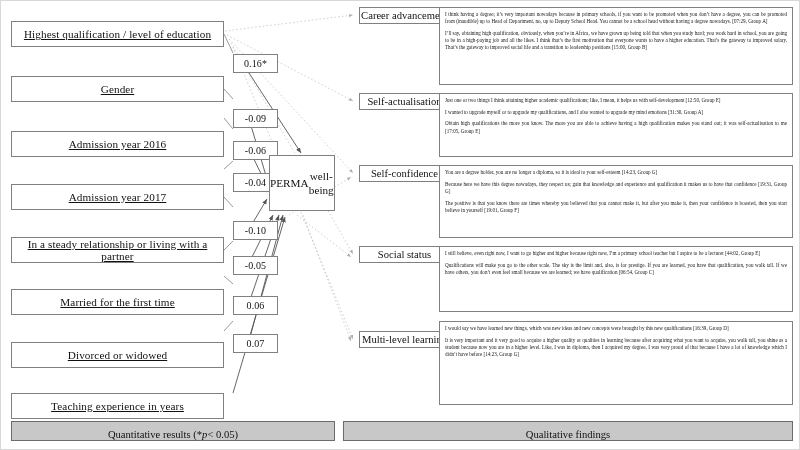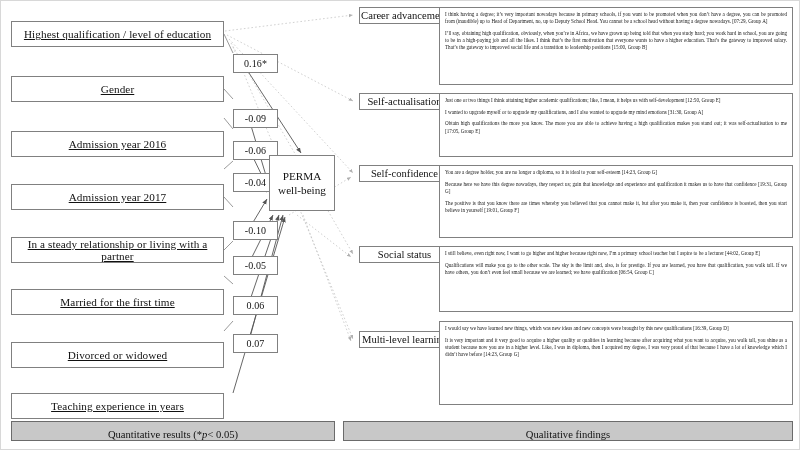--- a/index.html
+++ b/index.html
@@ -49,21 +49,21 @@
     text-decoration: underline;
   }
 
   .perma {
     left: 268px;
     top: 154px;
     width: 66px;
     height: 56px;
     font-size: 11.2px;
     line-height: 1.25;
-    flex-direction: column;
+    flex-direction: row;
   }
   .perma span { display: block; }
 
   .coef {
     width: 45px;
     height: 19px;
     font-size: 10px;
     letter-spacing: .1px;
   }
 

